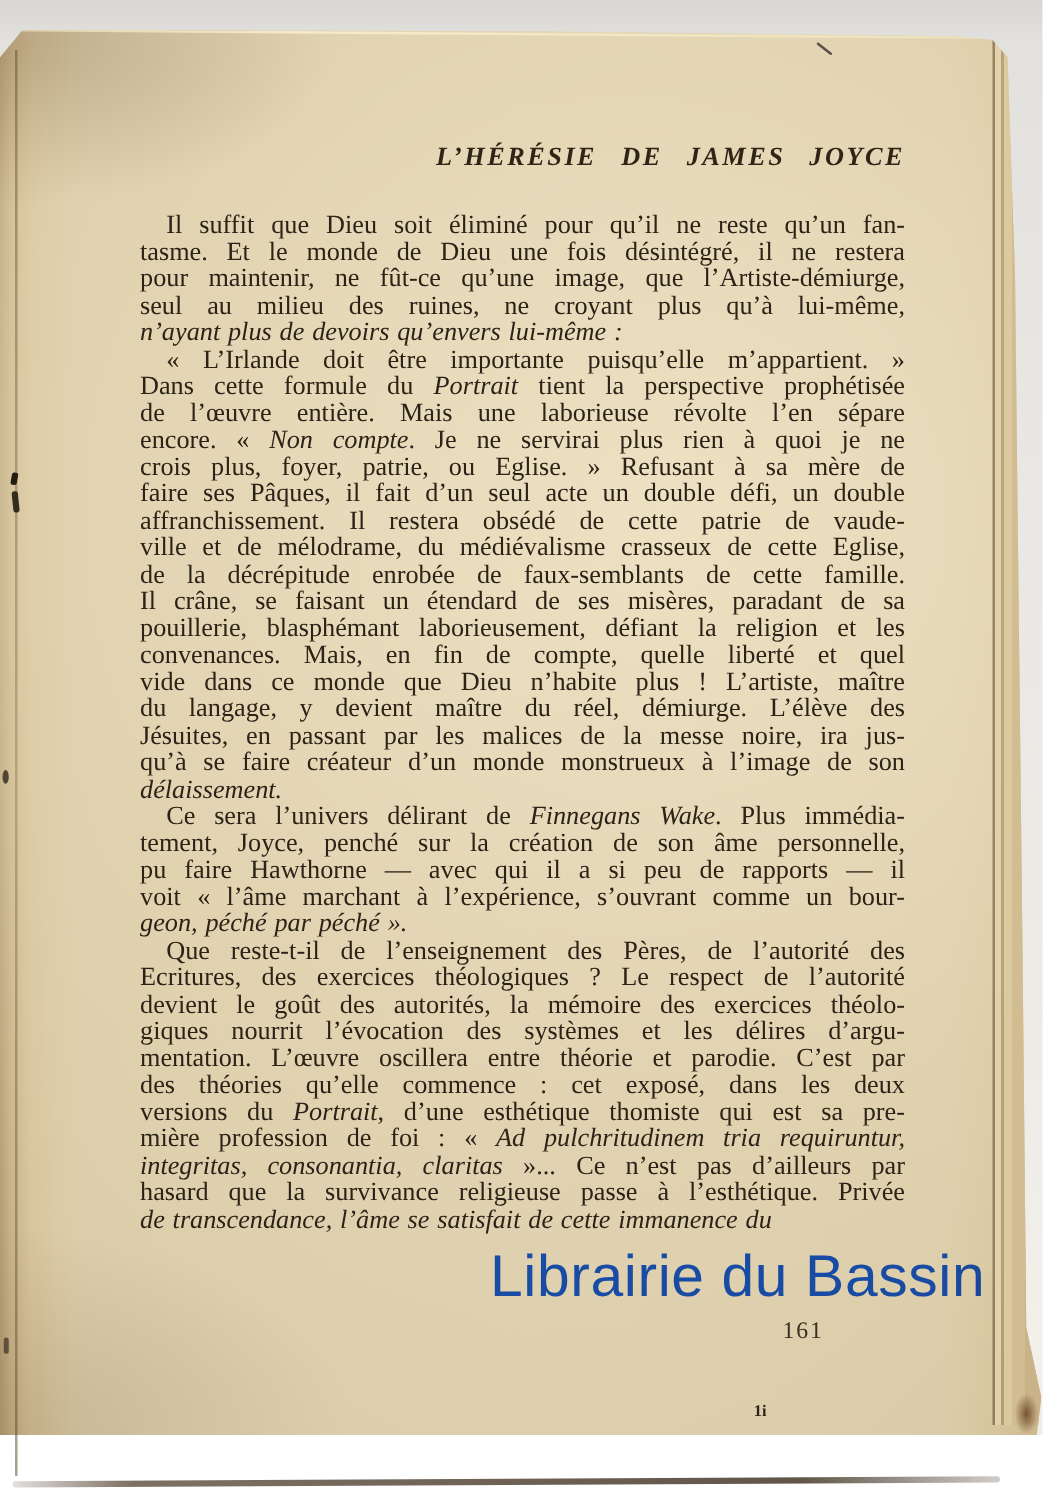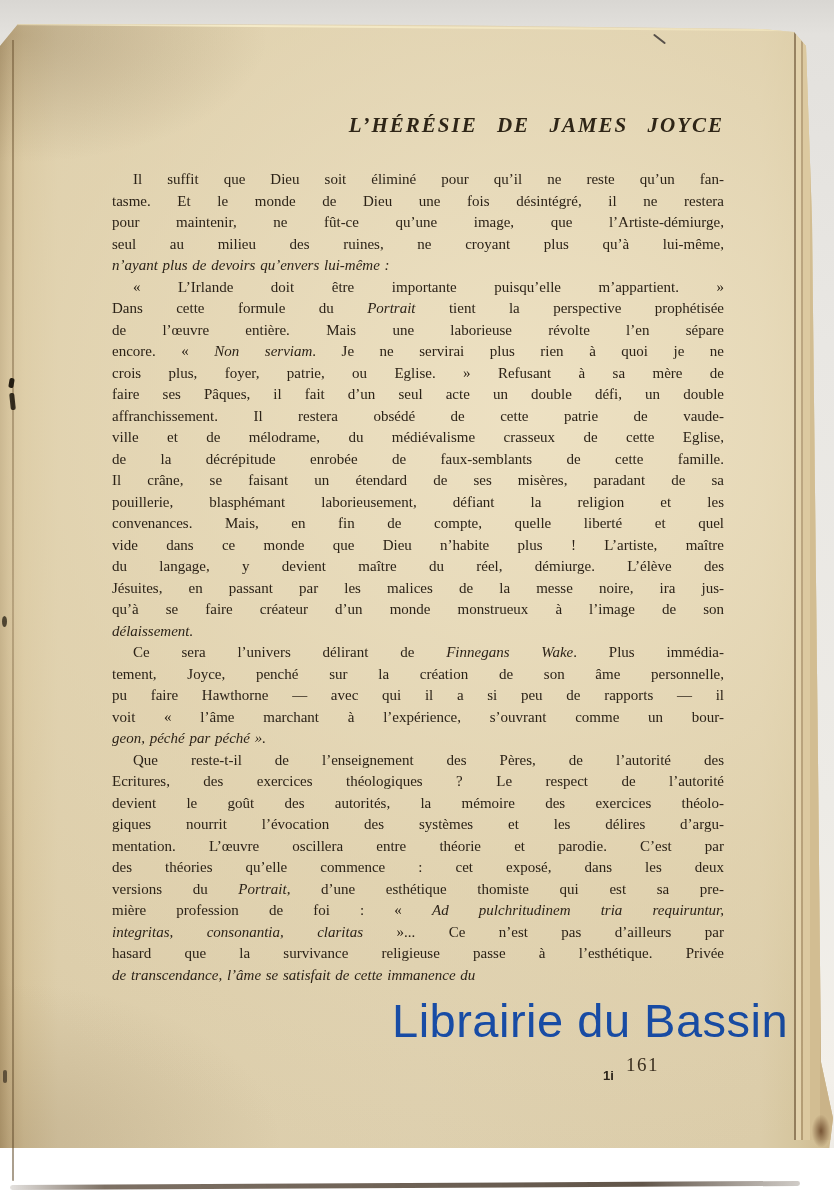--- a/index.html
+++ b/index.html
@@ -63,33 +63,33 @@
   
   .running-header {
     position: absolute; left: 112px; top: 110px; width: 612px; height: 30px;
     line-height: 30px; text-align: right;
     font-style: italic; font-size: 21px; font-weight: bold;
     letter-spacing: 2px; word-spacing: 12px;
     color: #2e2517;
   }
   .body-text {
     position: absolute; left: 112px; top: 169px; width: 612px;
-    font-size: 15px; line-height: 21.5px; color: #2c2318;
+    font-size: 21px; line-height: 21.5px; color: #2c2318;
     word-spacing: 1px;
   }
   .line { text-align: justify; text-align-last: justify; white-space: normal; }
   .line.last { text-align-last: left; font-style: italic; }
   .line.indent { text-indent: 21px; }
   .page-number {
     position: absolute; left: 626px; top: 1054px; width: 60px;
     font-size: 19px; letter-spacing: 1.5px; color: #3a2f1f;
   }
   .signature-mark {
-    position: absolute; left: 603px; top: 1068px;
-    font-family: Liberation Sans, sans-serif; font-weight: bold;
+    position: absolute; left: 603px; top: 1121px;
+    font-family: Liberation Serif, serif; font-weight: bold;
     font-size: 13px; color: #2c241a;
   }
   .watermark {
     position: absolute; left: 392px; top: 997px;
     font-family: "Liberation Sans", sans-serif;
     font-size: 47px; line-height: 47px; letter-spacing: 0.5px;
     color: #1b5cf0; mix-blend-mode: multiply;
     white-space: nowrap;
     text-align: center;
   }
@@ -115,21 +115,21 @@
 
     <div class="body-text">
         <div class="line indent"><span>Il suffit que Dieu soit éliminé pour qu’il ne reste qu’un fan-</span></div>
         <div class="line"><span>tasme. Et le monde de Dieu une fois désintégré, il ne restera</span></div>
         <div class="line"><span>pour maintenir, ne fût-ce qu’une image, que l’Artiste-démiurge,</span></div>
         <div class="line"><span>seul au milieu des ruines, ne croyant plus qu’à lui-même,</span></div>
         <div class="line last"><span>n’ayant plus de devoirs qu’envers lui-même :</span></div>
         <div class="line indent"><span>« L’Irlande doit être importante puisqu’elle m’appartient. »</span></div>
         <div class="line"><span>Dans cette formule du </span><i>Portrait</i><span> tient la perspective prophétisée</span></div>
         <div class="line"><span>de l’œuvre entière. Mais une laborieuse révolte l’en sépare</span></div>
-        <div class="line"><span>encore. « </span><i>Non serviam</i><span>. Je ne servirai plus rien à quoi je ne</span></div>
+        <div class="line"><span>encore. « </span><i>Non compte</i><span>. Je ne servirai plus rien à quoi je ne</span></div>
         <div class="line"><span>crois plus, foyer, patrie, ou Eglise. » Refusant à sa mère de</span></div>
         <div class="line"><span>faire ses Pâques, il fait d’un seul acte un double défi, un double</span></div>
         <div class="line"><span>affranchissement. Il restera obsédé de cette patrie de vaude-</span></div>
         <div class="line"><span>ville et de mélodrame, du médiévalisme crasseux de cette Eglise,</span></div>
         <div class="line"><span>de la décrépitude enrobée de faux-semblants de cette famille.</span></div>
         <div class="line"><span>Il crâne, se faisant un étendard de ses misères, paradant de sa</span></div>
         <div class="line"><span>pouillerie, blasphémant laborieusement, défiant la religion et les</span></div>
         <div class="line"><span>convenances. Mais, en fin de compte, quelle liberté et quel</span></div>
         <div class="line"><span>vide dans ce monde que Dieu n’habite plus ! L’artiste, maître</span></div>
         <div class="line"><span>du langage, y devient maître du réel, démiurge. L’élève des</span></div>

